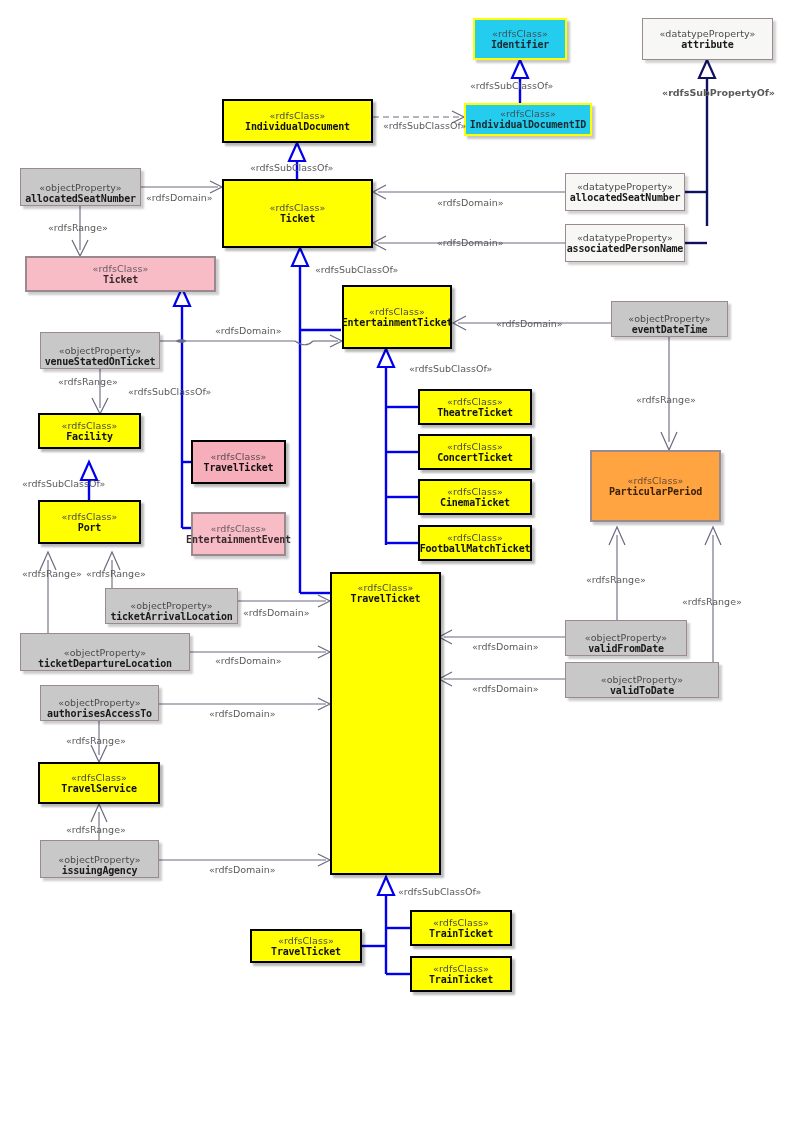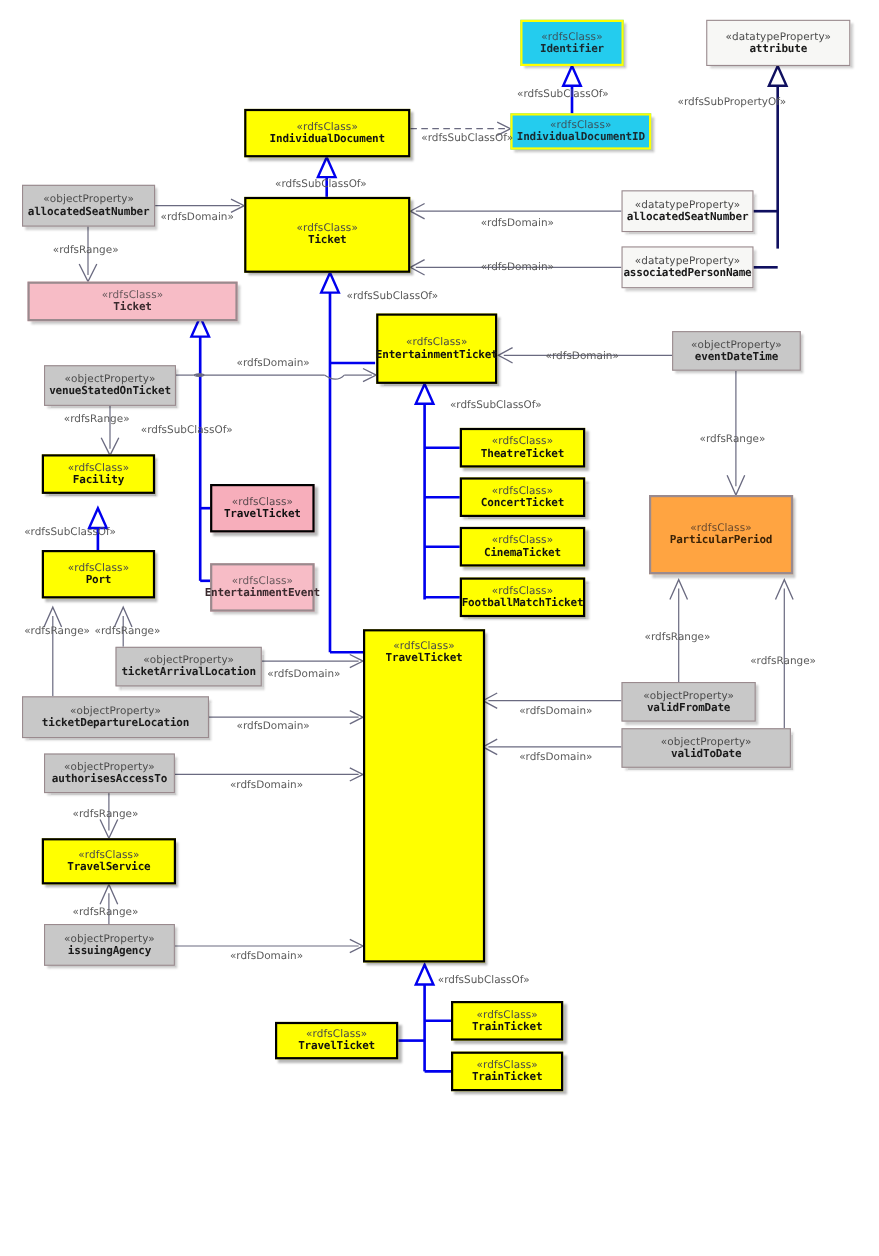--- a/index.html
+++ b/index.html
@@ -12,21 +12,20 @@
     width: 799px;
     height: 1142px;
     position: relative;
     overflow: hidden;
   }
   #diagram {
     position: absolute;
     left: 0; top: 0;
     width: 799px;
     height: 1142px;
-    border-radius: 12px;
   }
   .node {
     position: absolute;
     box-sizing: border-box;
     display: flex;
     flex-direction: column;
     align-items: center;
     justify-content: center;
     text-align: center;
     line-height: 1.18;
@@ -81,20 +80,21 @@
     border: 2px solid #9a8a8e;
     box-shadow: 3px 3px 2px rgba(0,0,0,0.22);
   }
   .cls-orange .stereo { color: #6a4a2e; }
   .cls-orange .nm { color: #3a2207; }
   
   .prop {
     background: #c8c8c8;
     border: 1.5px solid #9a8a8e;
     box-shadow: 3px 3px 2px rgba(0,0,0,0.2);
+    justify-content: flex-end;
   }
   .prop .stereo { color: #4a4a4a; }
   .prop .nm { color: #1a1a1a; }
   
   .dprop {
     background: #f7f7f5;
     border: 1.5px solid #9a8a8e;
     box-shadow: 3px 3px 2px rgba(0,0,0,0.18);
   }
   .dprop .stereo { color: #4a4a4a; }
@@ -391,21 +391,21 @@
     <span class="stereo">«rdfsClass»</span>
     <span class="nm">TrainTicket</span>
   </div>
 
   <div class="node cls" style="left:410px; top:956px; width:102px; height:36px;">
     <span class="stereo">«rdfsClass»</span>
     <span class="nm">TrainTicket</span>
   </div>
 
   <span class="edge-label" style="left:470px; top:80px;">«rdfsSubClassOf»</span>
-  <span class="edge-label" style="left:616px; top:87px;">«rdfsSubPropertyOf»</span>
+  <span class="edge-label" style="left:662px; top:87px;font-weight:bold;">«rdfsSubPropertyOf»</span>
   <span class="edge-label" style="left:383px; top:120px;">«rdfsSubClassOf»</span>
   <span class="edge-label" style="left:250px; top:162px;">«rdfsSubClassOf»</span>
   <span class="edge-label" style="left:146px; top:192px;">«rdfsDomain»</span>
   <span class="edge-label" style="left:437px; top:197px;">«rdfsDomain»</span>
   <span class="edge-label" style="left:437px; top:237px;">«rdfsDomain»</span>
   <span class="edge-label" style="left:48px; top:222px;">«rdfsRange»</span>
   <span class="edge-label" style="left:315px; top:264px;">«rdfsSubClassOf»</span>
   <span class="edge-label" style="left:215px; top:325px;">«rdfsDomain»</span>
   <span class="edge-label" style="left:496px; top:318px;">«rdfsDomain»</span>
   <span class="edge-label" style="left:128px; top:386px;">«rdfsSubClassOf»</span>

